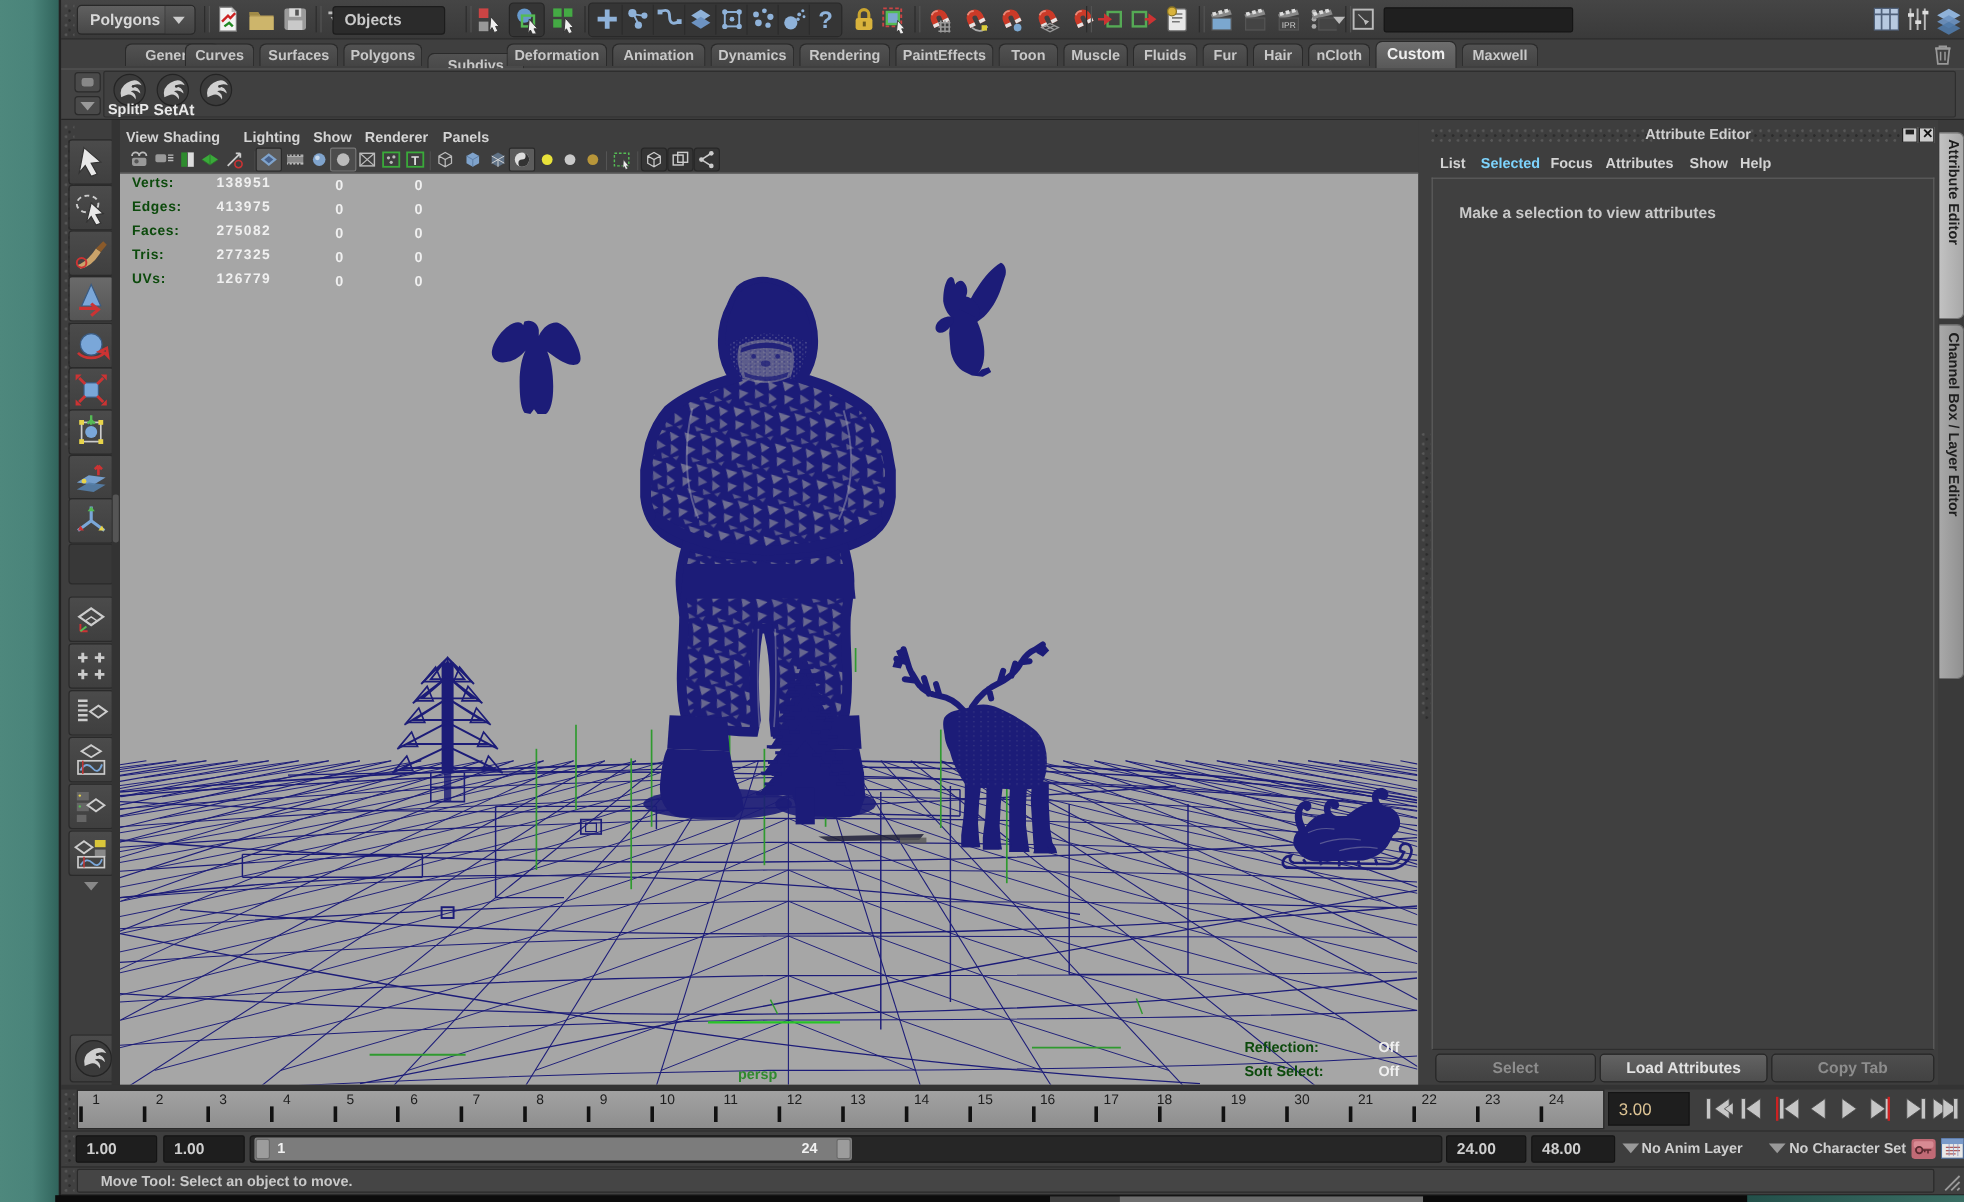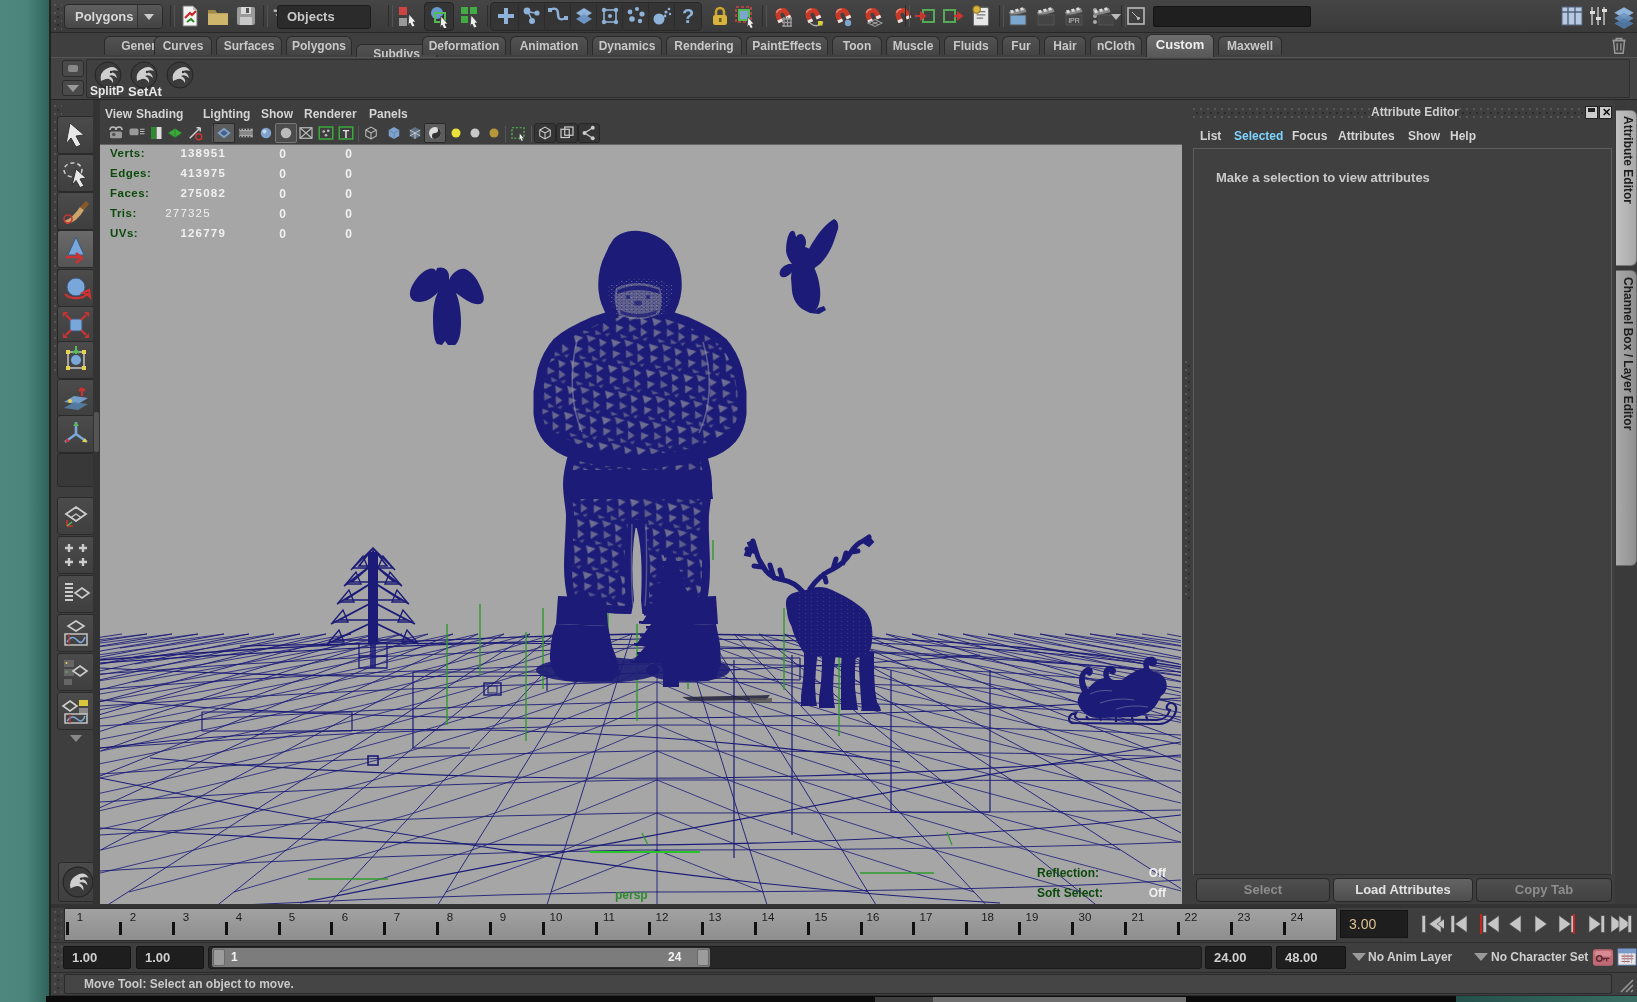--- a/index.html
+++ b/index.html
@@ -999,21 +999,21 @@
 <div style="position:absolute;left:326px;top:147px;width:26px;color:#f0f0f0;font-size:12px;font-weight:bold;text-align:right">0</div>
 <div style="position:absolute;left:110px;top:167px;width:70px;color:#0c4a0c;font-size:11.5px;font-weight:bold;letter-spacing:0.5px">Edges:</div>
 <div style="position:absolute;left:150px;top:167px;width:76px;color:#f0f0f0;font-size:11.5px;font-weight:bold;text-align:right;letter-spacing:1.2px">413975</div>
 <div style="position:absolute;left:260px;top:167px;width:26px;color:#f0f0f0;font-size:12px;font-weight:bold;text-align:right">0</div>
 <div style="position:absolute;left:326px;top:167px;width:26px;color:#f0f0f0;font-size:12px;font-weight:bold;text-align:right">0</div>
 <div style="position:absolute;left:110px;top:187px;width:70px;color:#0c4a0c;font-size:11.5px;font-weight:bold;letter-spacing:0.5px">Faces:</div>
 <div style="position:absolute;left:150px;top:187px;width:76px;color:#f0f0f0;font-size:11.5px;font-weight:bold;text-align:right;letter-spacing:1.2px">275082</div>
 <div style="position:absolute;left:260px;top:187px;width:26px;color:#f0f0f0;font-size:12px;font-weight:bold;text-align:right">0</div>
 <div style="position:absolute;left:326px;top:187px;width:26px;color:#f0f0f0;font-size:12px;font-weight:bold;text-align:right">0</div>
 <div style="position:absolute;left:110px;top:207px;width:70px;color:#0c4a0c;font-size:11.5px;font-weight:bold;letter-spacing:0.5px">Tris:</div>
-<div style="position:absolute;left:150px;top:207px;width:76px;color:#f0f0f0;font-size:11.5px;font-weight:normal;text-align:center;letter-spacing:1.2px">277325</div>
+<div style="position:absolute;left:150px;top:207px;width:76px;color:#f0f0f0;font-size:11.5px;font-weight:bold;text-align:right;letter-spacing:1.2px">277325</div>
 <div style="position:absolute;left:260px;top:207px;width:26px;color:#f0f0f0;font-size:12px;font-weight:bold;text-align:right">0</div>
 <div style="position:absolute;left:326px;top:207px;width:26px;color:#f0f0f0;font-size:12px;font-weight:bold;text-align:right">0</div>
 <div style="position:absolute;left:110px;top:227px;width:70px;color:#0c4a0c;font-size:11.5px;font-weight:bold;letter-spacing:0.5px">UVs:</div>
 <div style="position:absolute;left:150px;top:227px;width:76px;color:#f0f0f0;font-size:11.5px;font-weight:bold;text-align:right;letter-spacing:1.2px">126779</div>
 <div style="position:absolute;left:260px;top:227px;width:26px;color:#f0f0f0;font-size:12px;font-weight:bold;text-align:right">0</div>
 <div style="position:absolute;left:326px;top:227px;width:26px;color:#f0f0f0;font-size:12px;font-weight:bold;text-align:right">0</div>
 <div style="position:absolute;left:615px;top:888px;color:#2f8a2f;font-size:12px;font-weight:bold">persp</div>
 <div style="position:absolute;left:1037px;top:866px;color:#0c4a0c;font-size:12px;font-weight:bold">Reflection:</div>
 <div style="position:absolute;left:1130px;top:866px;width:36px;color:#f0f0f0;font-size:12px;font-weight:bold;text-align:right">Off</div>
 <div style="position:absolute;left:1037px;top:886px;color:#0c4a0c;font-size:12px;font-weight:bold">Soft Select:</div>
@@ -1075,21 +1075,21 @@
       <div style="position:absolute;left:636px;top:3px;width:30px;text-align:center;font-size:11.5px;color:#1c1c1c;font-family:'Liberation Sans',sans-serif">13</div>
       <div style="position:absolute;left:637px;top:14px;width:3px;height:13px;background:#111"></div>
       <div style="position:absolute;left:689px;top:3px;width:30px;text-align:center;font-size:11.5px;color:#1c1c1c;font-family:'Liberation Sans',sans-serif">14</div>
       <div style="position:absolute;left:690px;top:14px;width:3px;height:13px;background:#111"></div>
       <div style="position:absolute;left:742px;top:3px;width:30px;text-align:center;font-size:11.5px;color:#1c1c1c;font-family:'Liberation Sans',sans-serif">15</div>
       <div style="position:absolute;left:743px;top:14px;width:3px;height:13px;background:#111"></div>
       <div style="position:absolute;left:794px;top:3px;width:30px;text-align:center;font-size:11.5px;color:#1c1c1c;font-family:'Liberation Sans',sans-serif">16</div>
       <div style="position:absolute;left:796px;top:14px;width:3px;height:13px;background:#111"></div>
       <div style="position:absolute;left:847px;top:3px;width:30px;text-align:center;font-size:11.5px;color:#1c1c1c;font-family:'Liberation Sans',sans-serif">17</div>
       <div style="position:absolute;left:848px;top:14px;width:3px;height:13px;background:#111"></div>
-      <div style="position:absolute;left:900px;top:3px;width:30px;text-align:right;font-size:11.5px;color:#1c1c1c;font-family:'Liberation Sans',sans-serif">18</div>
+      <div style="position:absolute;left:900px;top:3px;width:30px;text-align:left;font-size:11.5px;color:#1c1c1c;font-family:'Liberation Sans',sans-serif">18</div>
       <div style="position:absolute;left:901px;top:14px;width:3px;height:13px;background:#111"></div>
       <div style="position:absolute;left:953px;top:3px;width:30px;text-align:center;font-size:11.5px;color:#1c1c1c;font-family:'Liberation Sans',sans-serif">19</div>
       <div style="position:absolute;left:954px;top:14px;width:3px;height:13px;background:#111"></div>
       <div style="position:absolute;left:1006px;top:3px;width:30px;text-align:center;font-size:11.5px;color:#1c1c1c;font-family:'Liberation Sans',sans-serif">30</div>
       <div style="position:absolute;left:1007px;top:14px;width:3px;height:13px;background:#111"></div>
       <div style="position:absolute;left:1059px;top:3px;width:30px;text-align:center;font-size:11.5px;color:#1c1c1c;font-family:'Liberation Sans',sans-serif">21</div>
       <div style="position:absolute;left:1060px;top:14px;width:3px;height:13px;background:#111"></div>
       <div style="position:absolute;left:1112px;top:3px;width:30px;text-align:center;font-size:11.5px;color:#1c1c1c;font-family:'Liberation Sans',sans-serif">22</div>
       <div style="position:absolute;left:1113px;top:14px;width:3px;height:13px;background:#111"></div>
       <div style="position:absolute;left:1165px;top:3px;width:30px;text-align:center;font-size:11.5px;color:#1c1c1c;font-family:'Liberation Sans',sans-serif">23</div>

